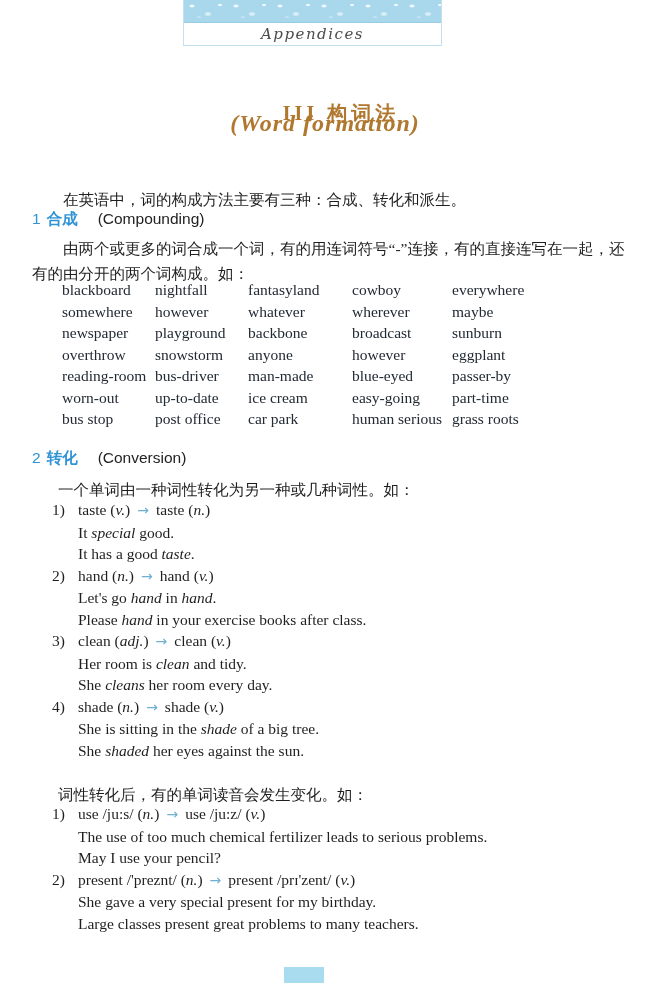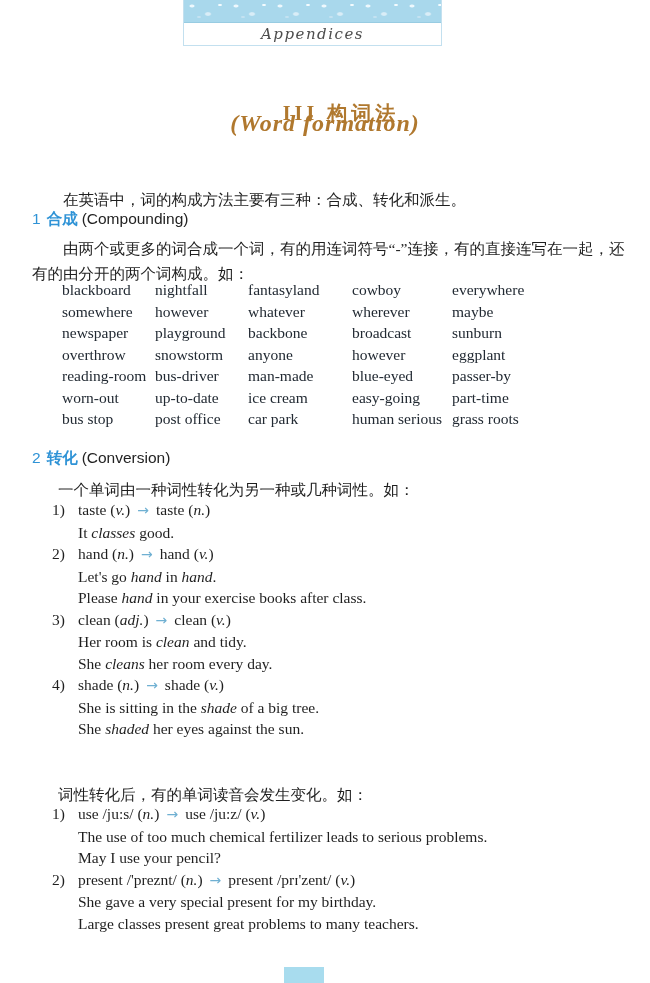--- a/index.html
+++ b/index.html
@@ -42,21 +42,21 @@
   .cn-para { font-size:15.5px; line-height:25px; margin:0; }
   .intro   { position:absolute; top:187px; left:32px; right:26px; text-indent:2em; }
   .para2   { position:absolute; top:236px; left:32px; right:24px; text-indent:2em; }
 
   
   .sec-heading {
     position:absolute; left:32px; margin:0;
     font-family:"Liberation Sans","DejaVu Sans",sans-serif; font-size:15.5px; color:#222;
   }
   .sec-heading .sec-num  { color:#2f93d6; padding-right:6px; }
-  .sec-heading .sec-name { color:#2f93d6; font-weight:bold; padding-right:4px; }
+  .sec-heading .sec-name { color:#2f93d6; font-weight:bold; padding-right:20px; }
   #heading1 { top:209px; }
   #heading2 { top:448px; }
 
   
   .word-grid {
     position:absolute; top:279px; left:62px;
     display:grid; grid-template-columns:93px 93px 104px 100px auto;
     font-size:15.5px; line-height:21.5px; color:#222a33;
   }
 
@@ -140,21 +140,22 @@
 
   <p class="sec-heading" id="heading2">
     <span class="sec-num">2</span><span class="sec-name">转化</span><span class="sec-en">(Conversion)</span>
   </p>
 
   <p class="cn-para s2desc">一个单词由一种词性转化为另一种或几种词性。如：</p>
 
   <div class="examples" id="conversion-examples">
       <div>
         <div class="ex-head"><span class="ex-num">1)</span><span>taste (<i>v.</i>)</span><span class="arrow">→</span><span>taste (<i>n.</i>)</span></div>
-        <div class="ex-sent">It <i>classes</i> good.</div>
+        <div class="ex-sent">It <i>special</i> good.</div>
+        <div class="ex-sent">It has a good <i>taste</i>.</div>
       </div>
       <div>
         <div class="ex-head"><span class="ex-num">2)</span><span>hand (<i>n.</i>)</span><span class="arrow">→</span><span>hand (<i>v.</i>)</span></div>
         <div class="ex-sent">Let's go <i>hand</i> in <i>hand</i>.</div>
         <div class="ex-sent">Please <i>hand</i> in your exercise books after class.</div>
       </div>
       <div>
         <div class="ex-head"><span class="ex-num">3)</span><span>clean (<i>adj.</i>)</span><span class="arrow">→</span><span>clean (<i>v.</i>)</span></div>
         <div class="ex-sent">Her room is <i>clean</i> and tidy.</div>
         <div class="ex-sent">She <i>cleans</i> her room every day.</div>

